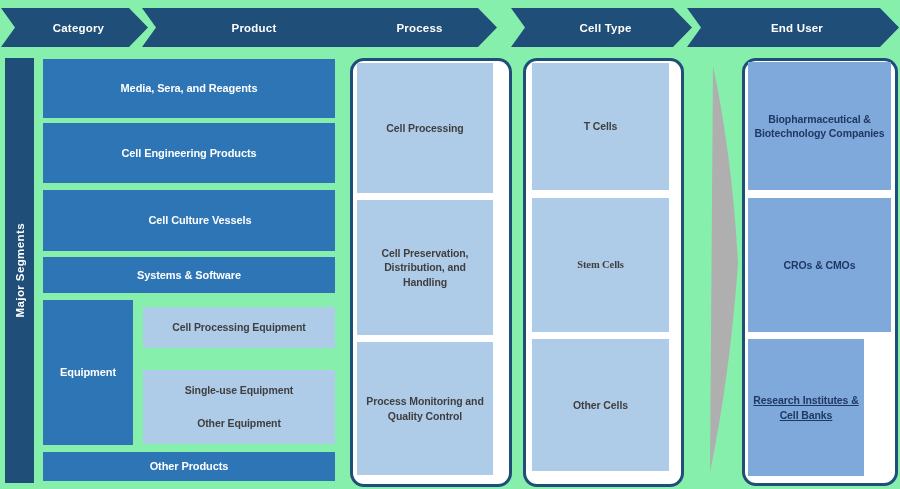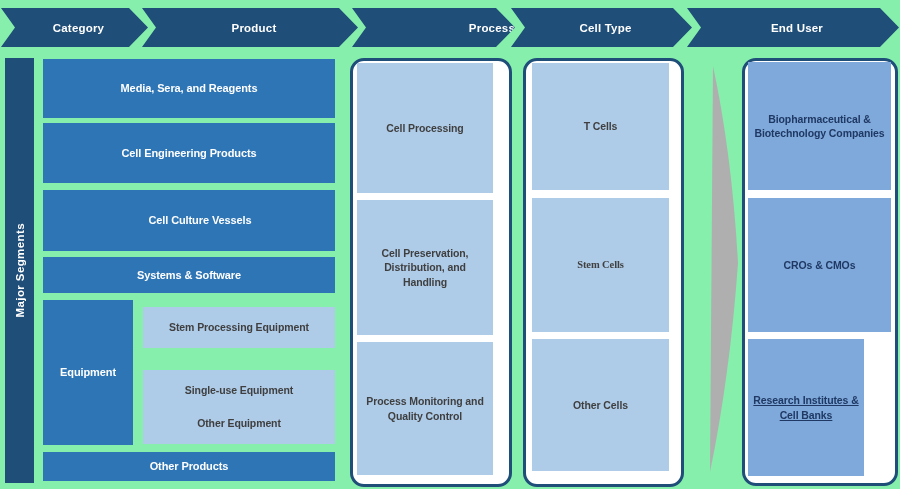--- a/index.html
+++ b/index.html
@@ -56,21 +56,21 @@
 <body>
 
 <div class="stage">
 
   <div class="chev" style="left:1px;width:147px;">
       <span class="lbl">Category</span>
     </div>
   <div class="chev" style="left:142px;width:216px;">
       <span class="lbl">Product</span>
     </div>
-  <div class="chev" style="left:352px;width:163px;justify-content:flex-end;">
+  <div class="chev" style="left:334px;width:163px;">
       <span class="lbl">Process</span>
     </div>
   <div class="chev" style="left:511px;width:181px;">
       <span class="lbl">Cell Type</span>
     </div>
   <div class="chev" style="left:687px;width:212px;">
       <span class="lbl">End User</span>
     </div>
 
   <div class="vbar">
@@ -87,21 +87,21 @@
       <span>Cell Culture Vessels</span>
     </div>
   <div class="box blue" style="left:43px;top:257px;width:292px;height:36px;">
       <span>Systems &amp; Software</span>
     </div>
 
   <div class="box blue" style="left:43px;top:300px;width:90px;height:145px;">
       <span>Equipment</span>
     </div>
   <div class="box light" style="left:143px;top:307px;width:192px;height:41px;">
-      <span>Stem Processing Equipment</span>
+      <span>Cell Processing Equipment</span>
     </div>
   <div class="box light" style="left:143px;top:356px;width:192px;height:41px;margin-top:14px;">
       <span>Single-use Equipment</span>
     </div>
   <div class="box light" style="left:143px;top:403px;width:192px;height:41px;">
       <span>Other Equipment</span>
     </div>
 
   <div class="box blue" style="left:43px;top:452px;width:292px;height:29px;">
       <span>Other Products</span>

